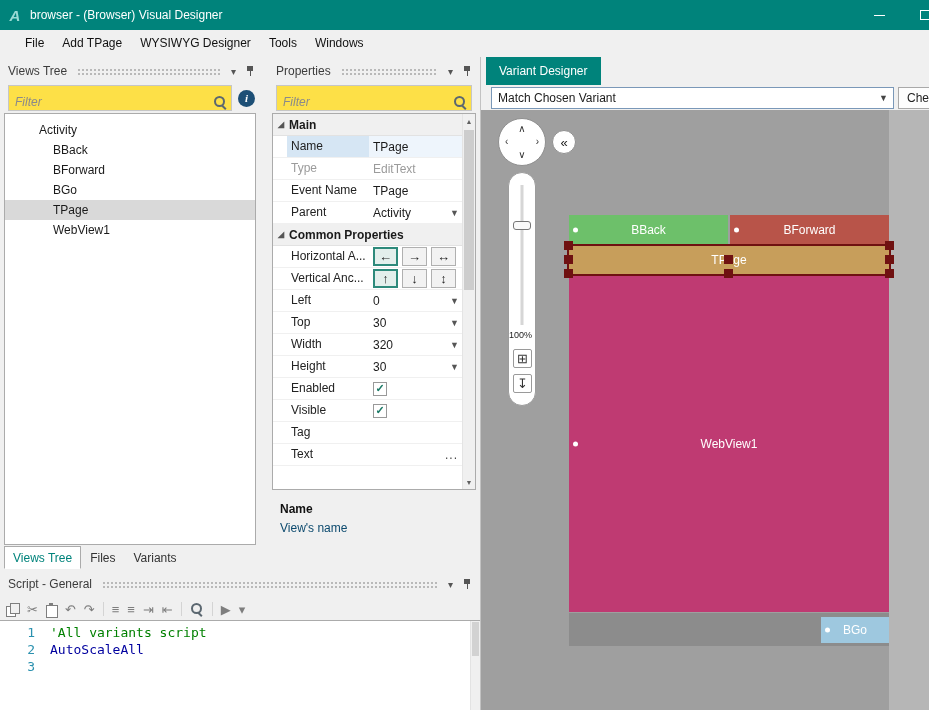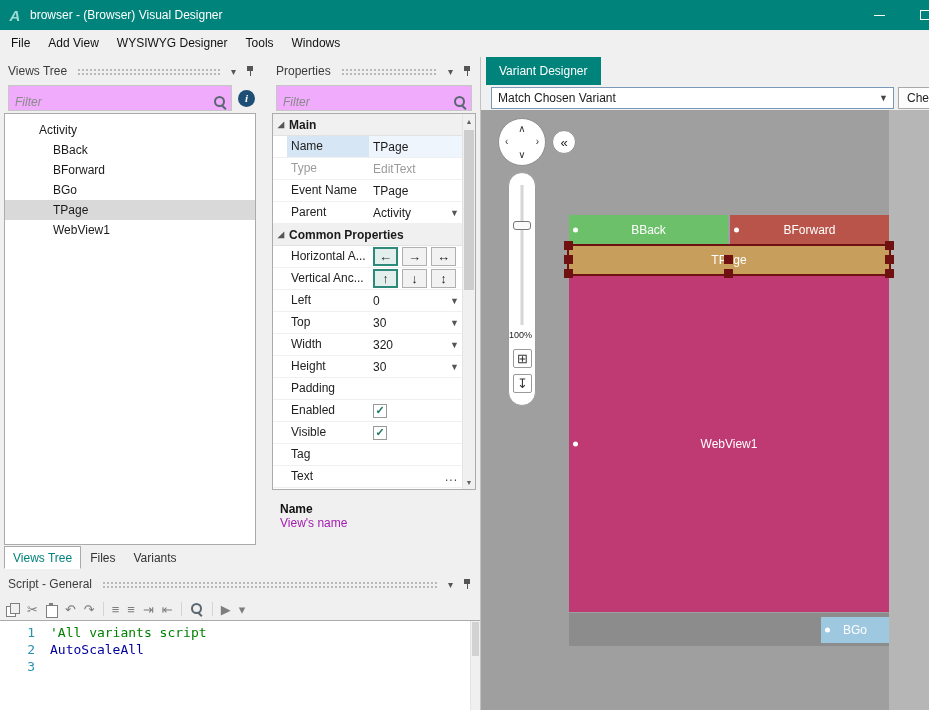--- a/index.html
+++ b/index.html
@@ -9,39 +9,39 @@
 
 .titlebar{position:absolute;left:0;top:0;width:929px;height:30px;background:var(--accent,#00837b);display:flex;align-items:center;color:#fff}
 .logo{width:30px;text-align:center;font-weight:bold;font-style:italic;font-size:15px;color:#9adbd5}
 .title{font-size:12px}
 .win-btns{position:absolute;right:-18px;top:0;height:30px;display:flex}
 .win-btn{width:45px;height:30px;display:flex;align-items:center;justify-content:center}
 .min-glyph{width:11px;height:1px;background:#fff}
 .max-glyph{width:10px;height:10px;border:1px solid #fff}
 
 
-.menubar{position:absolute;left:0;top:30px;width:929px;height:27px;display:flex;align-items:center;padding-left:2px;background:#f0f0f0}
+.menubar{position:absolute;left:0;top:30px;width:929px;height:27px;display:flex;align-items:center;padding-left:16px;background:#f0f0f0}
 .menu-item{padding:0 9px;line-height:27px;color:#111}
 
 
 .panel{position:absolute;background:#f0f0f0}
 #views-panel{left:0;top:57px;width:263px;height:513px}
 #props-panel{left:268px;top:57px;width:212px;height:513px}
 #script-panel{left:0;top:570px;width:480px;height:140px}
 #right-panel{left:480px;top:57px;width:449px;height:653px;border-left:1px solid #c2c2c2;overflow:hidden;background:#f0f0f0}
 .panel-header{height:28px;display:flex;align-items:center;padding:0 8px;color:#3c3c3c}
 .grip{flex:1;height:7px;margin:0 10px;background-image:radial-gradient(circle,#b9b9b9 1px,transparent 1.3px);background-size:4px 4px}
 .hdr-caret{color:#555;font-size:10px;margin-right:9px}
 .pin{position:relative;width:10px;height:13px}
 .pin::before{content:"";position:absolute;left:2px;top:1px;width:6px;height:5px;background:#555}
 .pin::after{content:"";position:absolute;left:4.5px;top:6px;width:1px;height:5px;background:#555}
 
 
 .filter-row{display:flex;align-items:center;padding:0 8px;height:26px;gap:6px}
-.filter-box{flex:1;height:26px;background:#f0abfc;border:1px solid #c6c6c6;display:flex;align-items:center;padding:8px 4px 0 6px}
+.filter-box{flex:1;height:26px;background:#fde047;border:1px solid #c6c6c6;display:flex;align-items:center;padding:8px 4px 0 6px}
 .filter-box input{flex:1;min-width:0;border:none;outline:none;background:transparent;font:italic 12px "Liberation Sans",sans-serif;color:#333}
 .filter-box input::placeholder{color:#8a8a8a;font-style:italic}
 .mag{position:relative;width:14px;height:14px;flex:0 0 auto;display:inline-block}
 .mag::before{content:"";position:absolute;left:1px;top:1px;width:7px;height:7px;border:2px solid #5b6770;border-radius:50%}
 .mag::after{content:"";position:absolute;left:9.5px;top:9.5px;width:5px;height:2px;background:#5b6770;transform:rotate(45deg);transform-origin:0 0}
 .info-btn{width:17px;height:17px;border-radius:50%;background:#1d4f76;color:#fff;font:bold italic 11px "Liberation Serif",serif;display:flex;align-items:center;justify-content:center;flex:0 0 auto}
 
 
 .tree{position:absolute;left:4px;top:56px;width:252px;height:432px;background:#fff;border:1px solid #ababab;overflow:hidden;padding-top:6px}
 .tree-item{height:20px;line-height:20px;color:#1a1a1a;white-space:nowrap}
@@ -66,21 +66,21 @@
 .abtn{width:25px;height:19px;margin-right:4px;display:flex;align-items:center;justify-content:center;border:1px solid #b0b0b0;background:#f2f2f2;font-size:13px;color:#222}
 .abtn.on{border:2px solid #2d8a7b;background:#e3efec;font-weight:bold}
 .cbx{width:14px;height:14px;border:1px solid #999;background:#fff;display:flex;align-items:center;justify-content:center;font-size:11px;font-weight:bold;color:#1c7a67}
 .dots{position:absolute;right:4px;color:#444;letter-spacing:1px}
 .vscroll{position:absolute;right:0;top:0;width:13px;bottom:0;background:#f0f0f0;border-left:1px solid #e4e4e4}
 .varrow{height:14px;display:flex;align-items:center;justify-content:center;font-size:7px;color:#606060}
 .varrow.bot{position:absolute;bottom:0;left:0;right:0}
 .vthumb{position:absolute;left:1px;right:1px;top:16px;height:160px;background:#cdcdcd}
 .prop-desc{position:absolute;left:4px;top:437px;width:204px;height:76px;padding:8px 8px;background:#f0f0f0}
 .desc-title{font-weight:bold;color:#111}
-.desc-text{color:#a21caf}
+.desc-text{margin-top:5px;color:#0c4a6e}
 
 
 .sp-toolbar{height:22px;display:flex;align-items:center;padding-left:6px;gap:8px}
 .tool{color:#7e7e7e;font-size:13px;line-height:1;display:inline-flex;align-items:center;justify-content:center}
 .tsep{width:1px;height:14px;background:#d4d4d4}
 .ic-copy{position:relative;width:13px;height:13px}
 .ic-copy::before{content:"";position:absolute;left:0;top:3px;width:8px;height:9px;border:1px solid #7e7e7e;background:#fff}
 .ic-copy::after{content:"";position:absolute;left:4px;top:0;width:8px;height:9px;border:1px solid #7e7e7e;background:#f0f0f0}
 .ic-paste{position:relative;width:11px;height:13px}
 .ic-paste::before{content:"";position:absolute;left:0;top:2px;width:10px;height:11px;border:1px solid #7e7e7e;background:#fff}
@@ -141,21 +141,21 @@
         <span class="min-glyph"></span>
       </div>
     <div class="win-btn">
         <span class="max-glyph"></span>
       </div>
   </div>
 </div>
 
 <div class="menubar" id="menubar">
     <div class="menu-item">File</div>
-    <div class="menu-item">Add View</div>
+    <div class="menu-item">Add TPage</div>
     <div class="menu-item">WYSIWYG Designer</div>
     <div class="menu-item">Tools</div>
     <div class="menu-item">Windows</div>
   </div>
 
 <div class="panel" id="views-panel">
   <div class="panel-header">
     <span>Views Tree</span>
     <span class="grip"></span>
     <span class="hdr-caret">▾</span>
@@ -276,27 +276,20 @@
             <span>320</span>
             <span class="vdd">▼</span>
           </div>
         </div>
         <div class="prop-row">
           <div class="gutter"></div>
           <div class="plabel">Height</div>
           <div class="pvalue">
             <span>30</span>
             <span class="vdd">▼</span>
-          </div>
-        </div>
-        <div class="prop-row">
-          <div class="gutter"></div>
-          <div class="plabel">Padding</div>
-          <div class="pvalue">
-            <span></span>
           </div>
         </div>
         <div class="prop-row">
           <div class="gutter"></div>
           <div class="plabel">Enabled</div>
           <div class="pvalue">
             <span class="cbx">✓</span>
           </div>
         </div>
         <div class="prop-row">

